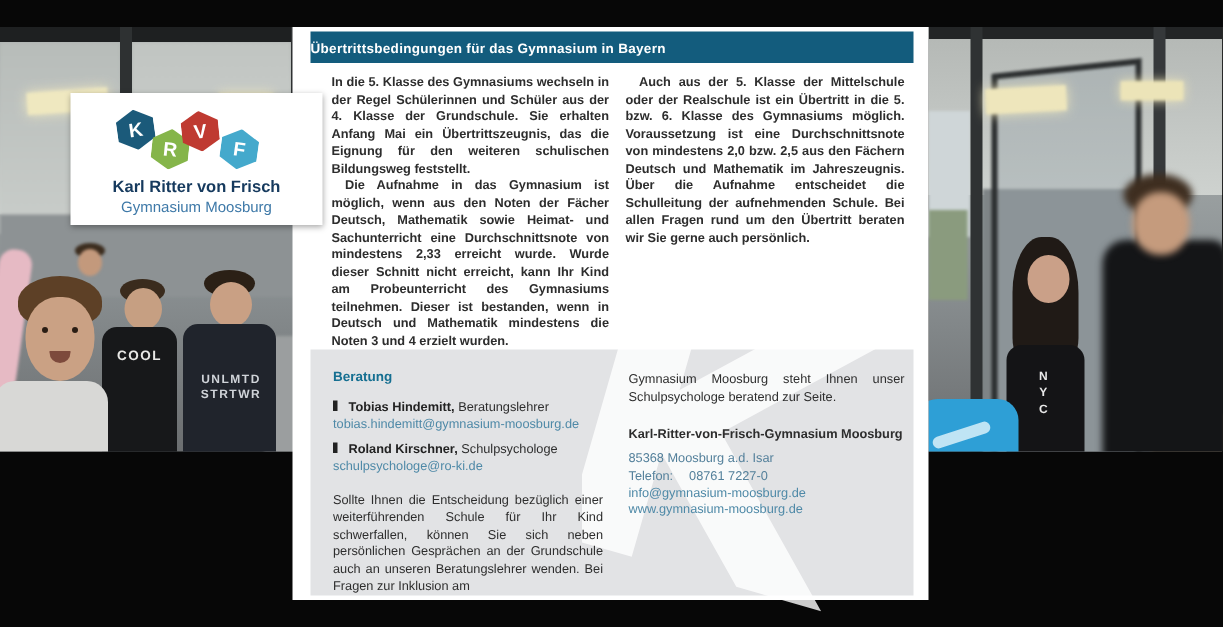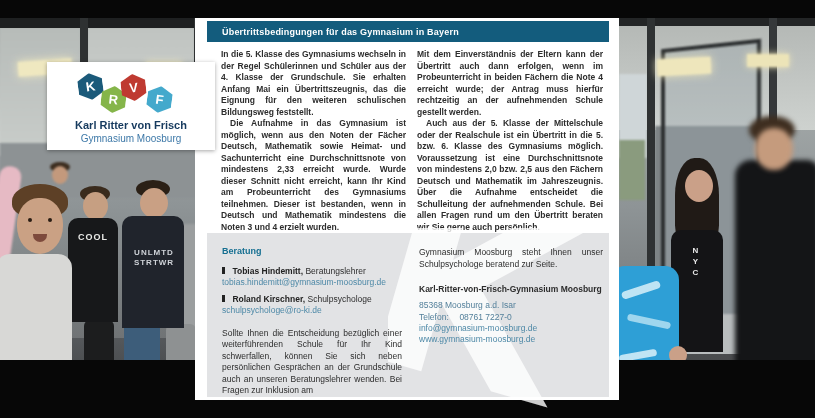--- a/index.html
+++ b/index.html
@@ -1,20 +1,20 @@
 <!DOCTYPE html>
 <html><head>
 <meta charset="utf-8">
 <style>
   html,body{margin:0;padding:0;}
   body{background:#111;font-family:"Liberation Sans",sans-serif;}
   .page{position:relative;width:815px;height:418px;background:#070707;overflow:hidden;}
 
   
-  .photo{position:absolute;top:18px;height:342px;overflow:hidden;background:linear-gradient(#b5bab8,#8e9496 55%,#6b6e70);}
+  .photo{position:absolute;top:18px;height:283px;overflow:hidden;background:linear-gradient(#b5bab8,#8e9496 55%,#6b6e70);}
   .photo-left{left:0;width:200px;}
   .photo-right{left:619px;width:196px;}
   .photo div{position:absolute;}
   .blur1{filter:blur(1px);}
   .blur2{filter:blur(2.5px);}
 
   
   .pl-ceiling{left:0;top:0;width:200px;height:125px;background:linear-gradient(#a9aeac,#cdd1ce);}
   .pl-beam{left:0;top:0;width:200px;height:10px;background:#1e2021;}
   .pl-mullion1{left:80px;top:0;width:8px;height:142px;background:#2e3132;}
@@ -75,21 +75,21 @@
   .pr-hand{left:50px;top:328px;width:18px;height:18px;border-radius:50%;background:#caa088;}
   .pr-jacket-blue{left:-8px;top:248px;width:68px;height:134px;border-radius:14px;background:#2e9fd6;}
   .pr-jb-p1{left:2px;top:268px;width:40px;height:8px;background:#bfe4f4;border-radius:5px;transform:rotate(-18deg);}
   .pr-jb-p2{left:8px;top:300px;width:44px;height:7px;background:#9fd6ee;border-radius:5px;transform:rotate(12deg);}
   .pr-jb-p3{left:0px;top:334px;width:38px;height:7px;background:#bfe4f4;border-radius:5px;transform:rotate(-10deg);}
   .pr-sneaker{left:66px;top:356px;width:36px;height:17px;background:#e2e2e0;border-radius:9px;transform:rotate(-16deg);}
 
   
   .panel{position:absolute;left:195px;top:18px;width:424px;height:382px;background:#ffffff;}
   .header-bar{position:absolute;left:207px;top:21px;width:402px;height:21px;background:#135c7d;display:flex;align-items:center;}
-  .header-bar span{color:#ffffff;font-size:9px;font-weight:bold;letter-spacing:.2px;padding-left:15px;}
+  .header-bar span{color:#ffffff;font-size:9px;font-weight:bold;letter-spacing:.2px;}
 
   .article-col{position:absolute;width:185px;font-size:8.5px;line-height:11.5px;color:#2d2d2d;text-align:justify;font-weight:bold;}
   .col1{left:221px;top:49px;}
   .col2{left:417px;top:49px;width:186px;}
   .article-col p{margin:0;}
   .article-col p.indent{text-indent:9px;}
 
   
   .logo-card{position:absolute;left:47px;top:62px;width:168px;height:88px;background:#ffffff;box-shadow:0 1px 4px rgba(0,0,0,.35);z-index:6;}
   .hex{position:absolute;width:27px;height:27px;display:flex;align-items:center;justify-content:center;
@@ -198,21 +198,20 @@
 
   <div class="header-bar">
     <span>Übertrittsbedingungen für das Gymnasium in Bayern</span>
   </div>
 
   <div class="article-col col1">
     <p>In die 5. Klasse des Gymnasiums wechseln in der Regel Schülerinnen und Schüler aus der 4. Klasse der Grundschule. Sie erhalten Anfang Mai ein Übertrittszeugnis, das die Eignung für den weiteren schulischen Bildungsweg feststellt.</p>
     <p class="indent">Die Aufnahme in das Gymnasium ist möglich, wenn aus den Noten der Fächer Deutsch, Mathematik sowie Heimat- und Sachunterricht eine Durchschnittsnote von mindestens 2,33 erreicht wurde. Wurde dieser Schnitt nicht erreicht, kann Ihr Kind am Probeunterricht des Gymnasiums teilnehmen. Dieser ist bestanden, wenn in Deutsch und Mathematik mindestens die Noten 3 und 4 erzielt wurden.</p>
   </div>
   <div class="article-col col2">
-    <p>Mit dem Einverständnis der Eltern kann der Übertritt auch dann erfolgen, wenn im Probeunterricht in beiden Fächern die Note 4 erreicht wurde; der Antrag muss hierfür rechtzeitig an der aufnehmenden Schule gestellt werden.</p>
     <p class="indent">Auch aus der 5. Klasse der Mittelschule oder der Realschule ist ein Übertritt in die 5. bzw. 6. Klasse des Gymnasiums möglich. Voraussetzung ist eine Durchschnittsnote von mindestens 2,0 bzw. 2,5 aus den Fächern Deutsch und Mathematik im Jahreszeugnis. Über die Aufnahme entscheidet die Schulleitung der aufnehmenden Schule. Bei allen Fragen rund um den Übertritt beraten wir Sie gerne auch persönlich.</p>
   </div>
 
   <div class="logo-card">
     <div class="hex hex-k">
         <span>K</span>
       </div>
     <div class="hex hex-r">
         <span>R</span>
       </div>

